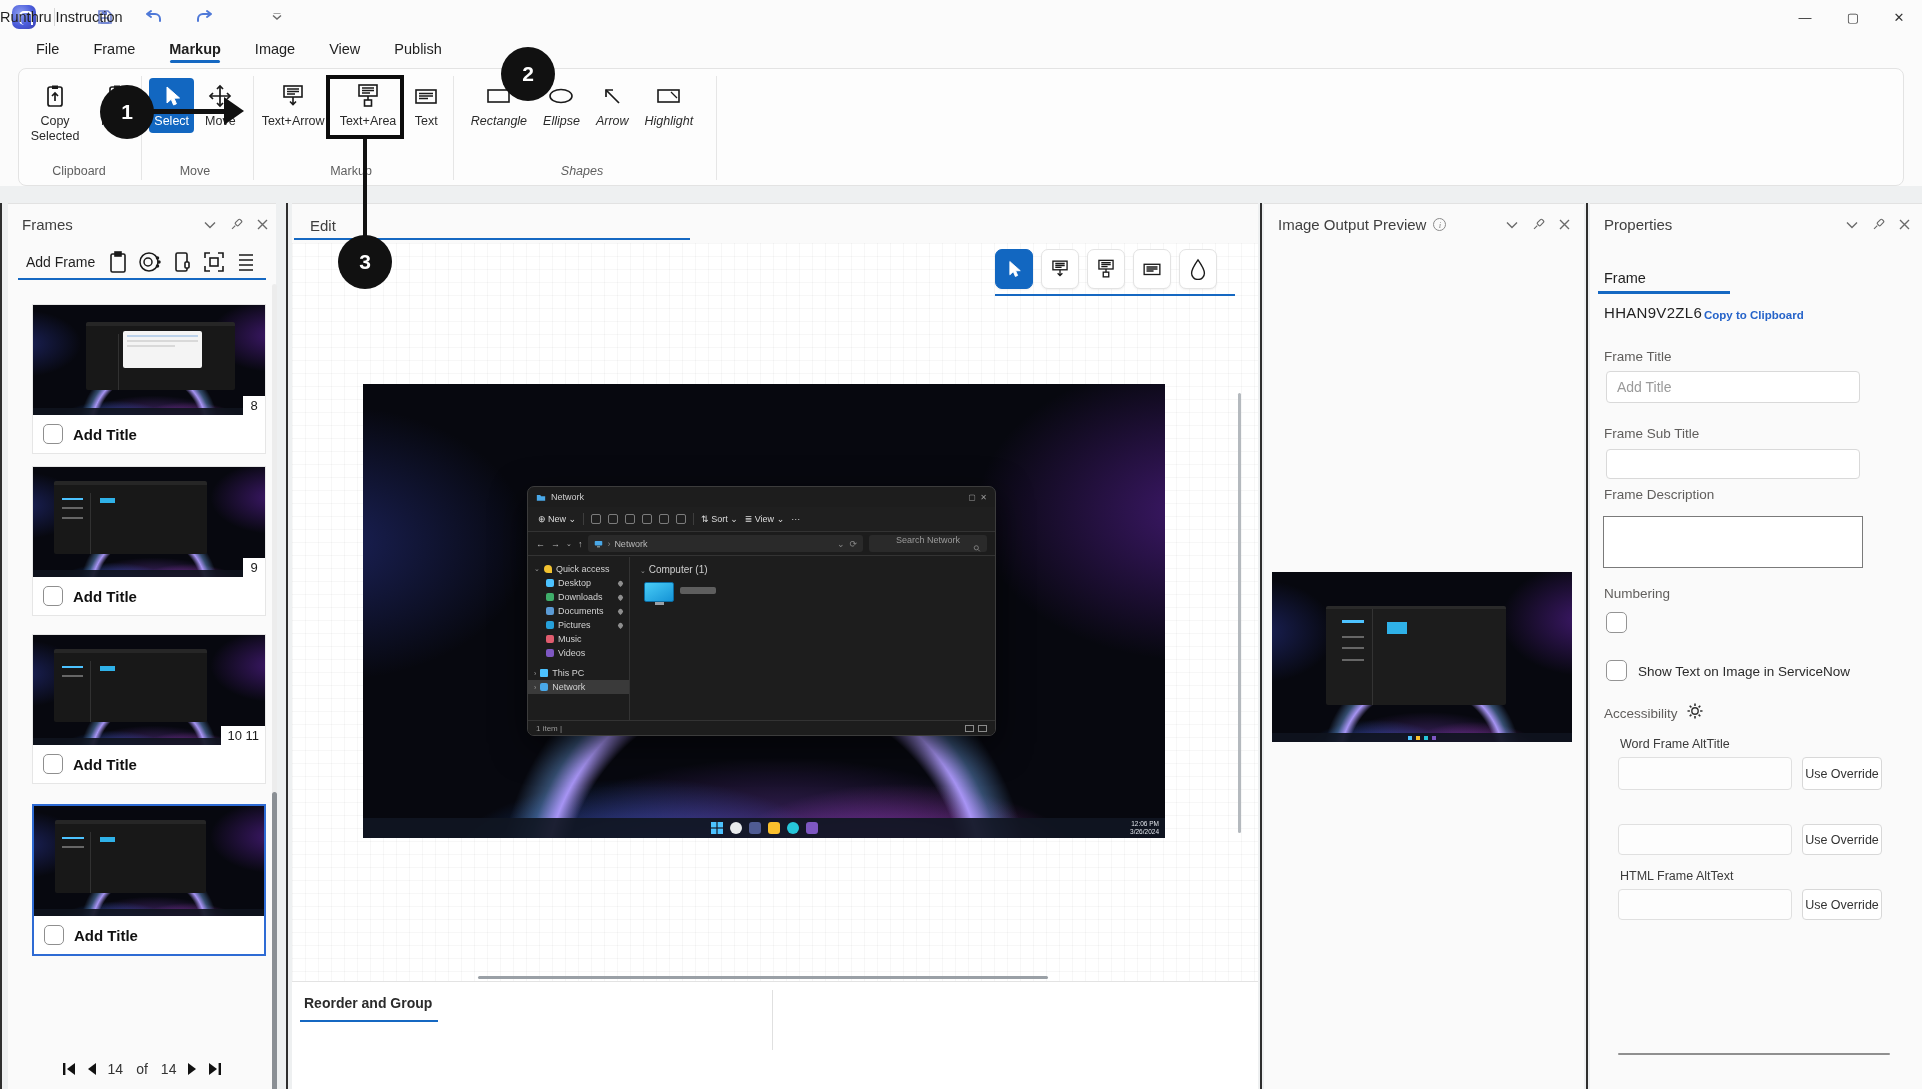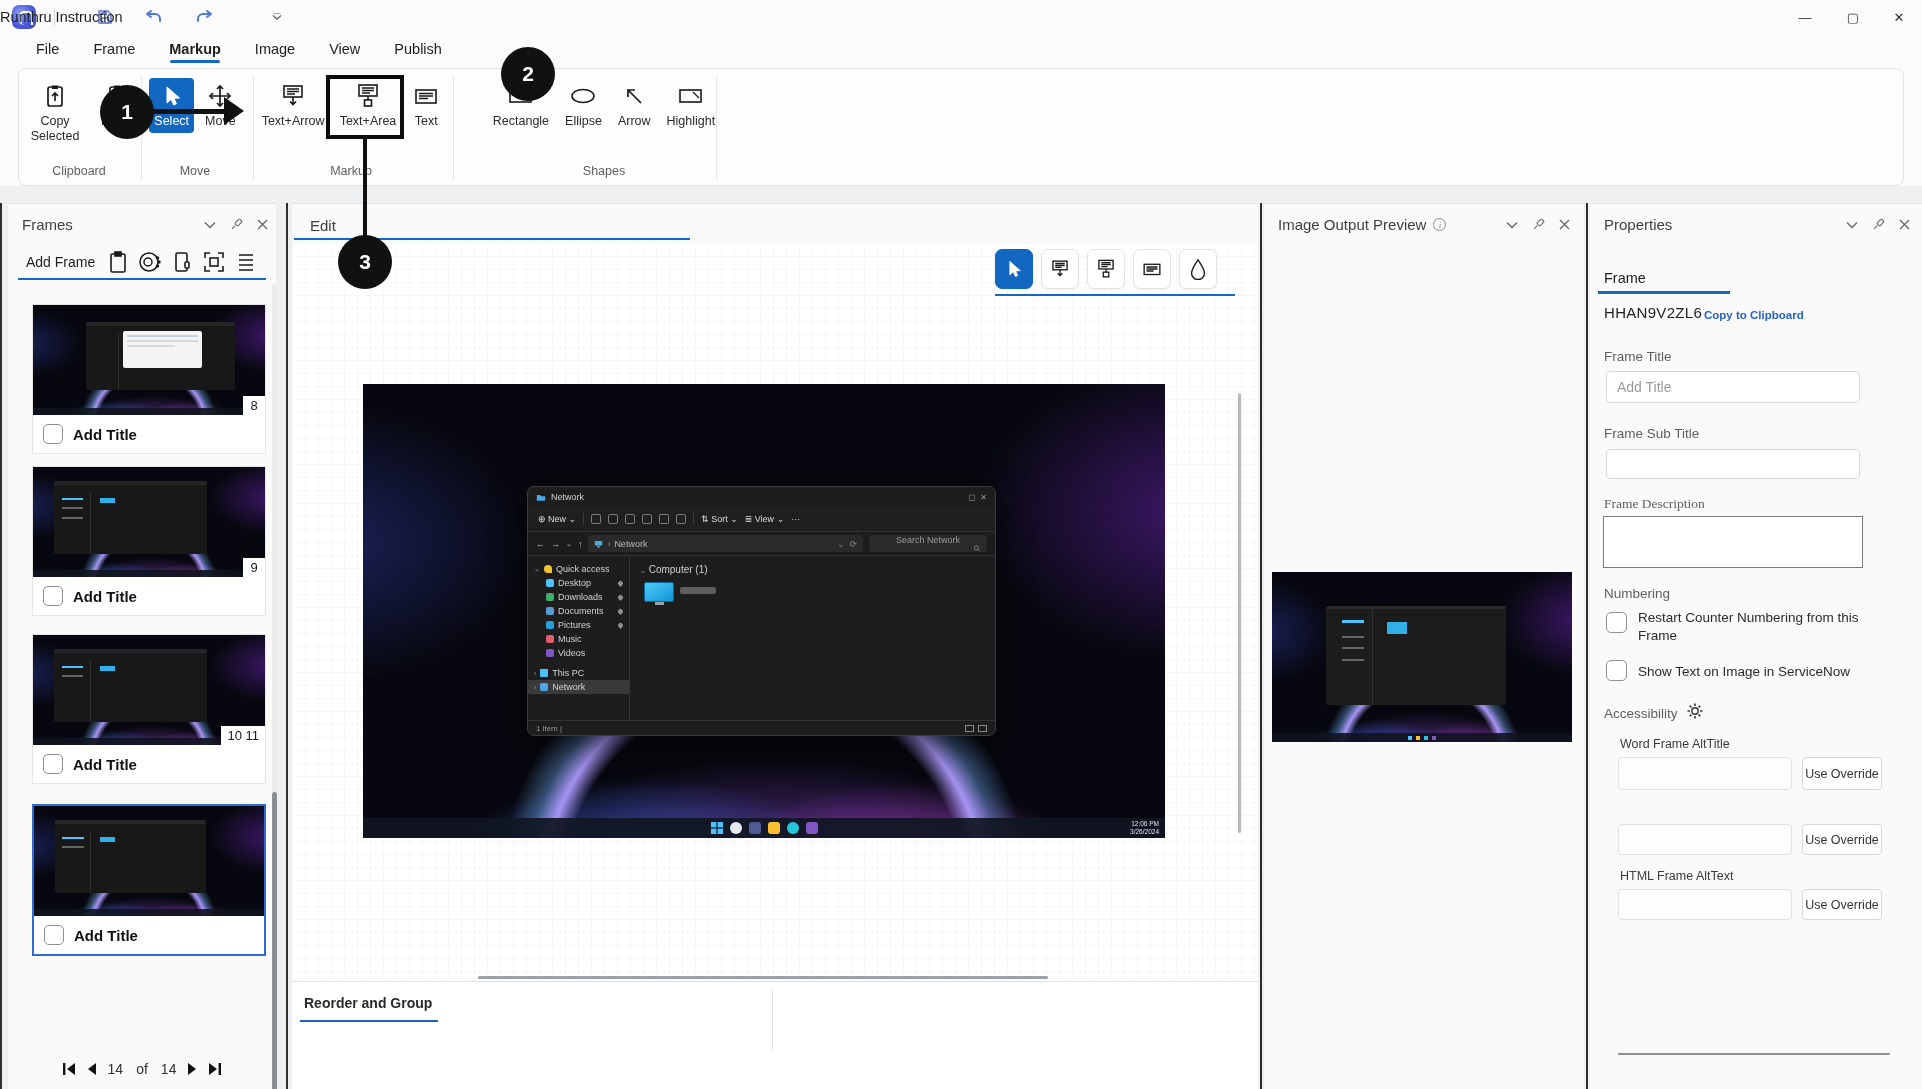--- a/index.html
+++ b/index.html
@@ -298,21 +298,21 @@
     <div class="rgroup-label">Markup</div>
     <div class="launcher">
       <svg width="13" height="13" viewBox="0 0 13 13" fill="none" stroke="currentColor" stroke-width="1.3">
           <path d="M1.5 5 v-3.5 h3.5"></path>
           <path d="M5 5 l6 6 M11 6.5 v4.5 h-4.5"></path>
         </svg>
     </div>
   </div>
   <div class="rsep" style="left:453px"></div>
 
-  <div class="rgroup" style="left:476px; width:256px;">
+  <div class="rgroup" style="left:454px; width:256px;font-style:italic;">
     <div class="rbtns">
       <div class="rbtn">
         <span class="ric">
           <svg width="28" height="28" viewBox="0 0 28 28">
               <rect x="3" y="8" width="21" height="12" fill="none" stroke="currentColor" stroke-width="1.6"></rect>
             </svg>
         </span>
         <span class="rlb">Rectangle</span>
       </div>
       <div class="rbtn">
@@ -742,26 +742,25 @@
 
     <div class="frame-id">HHAN9V2ZL6</div>
     <a class="copy-link">Copy to Clipboard</a>
 
     <div class="pfield-label" style="left:14px;top:145px;">Frame Title</div>
     <input class="pinput" style="left: 16px; top: 167px; width: 254px;" placeholder="Add Title">
 
     <div class="pfield-label" style="left:14px;top:222px;">Frame Sub Title</div>
     <input class="pinput" style="left: 16px; top: 245px; width: 254px; height: 30px;">
 
-    <div class="pfield-label" style="left:14px;top:292px;font-family:Liberation Serif, serif;">Frame Description</div>
+    <div class="pfield-label" style="left:14px;top:283px;">Frame Description</div>
     <textarea class="pdesc" style="left: 13px; top: 312px; width: 260px; height: 52px;"></textarea>
 
     <div class="pfield-label" style="left:14px;top:382px;">Numbering</div>
     <span class="cb" style="position:absolute;left:16px;top:408px;width:21px;height:21px;border-color:#949494;"></span>
-    <div class="pcheck-label" style="left:48px;top:405px;width:242px;">Restart Counter Numbering from this Frame</div>
     <span class="cb" style="position:absolute;left:16px;top:456px;width:21px;height:21px;border-color:#949494;"></span>
     <div class="pcheck-label" style="left:48px;top:459px;width:250px;">Show Text on Image in ServiceNow</div>
 
     <div class="pfield-label" style="left:14px;top:502px;">Accessibility</div>
     <svg style="position:absolute;left:96px;top:498px;" width="18" height="18" viewBox="0 0 18 18">
       <circle cx="9" cy="9" r="3.2" fill="none" stroke="#333" stroke-width="1.4"></circle>
       <g stroke="#333" stroke-width="1.6">
           <path d="M9 1.5 v2.4 M9 14.1 v2.4 M1.5 9 h2.4 M14.1 9 h2.4 M3.7 3.7 l1.7 1.7 M12.6 12.6 l1.7 1.7 M14.3 3.7 l-1.7 1.7 M5.4 12.6 l-1.7 1.7"></path>
         </g>
     </svg>

